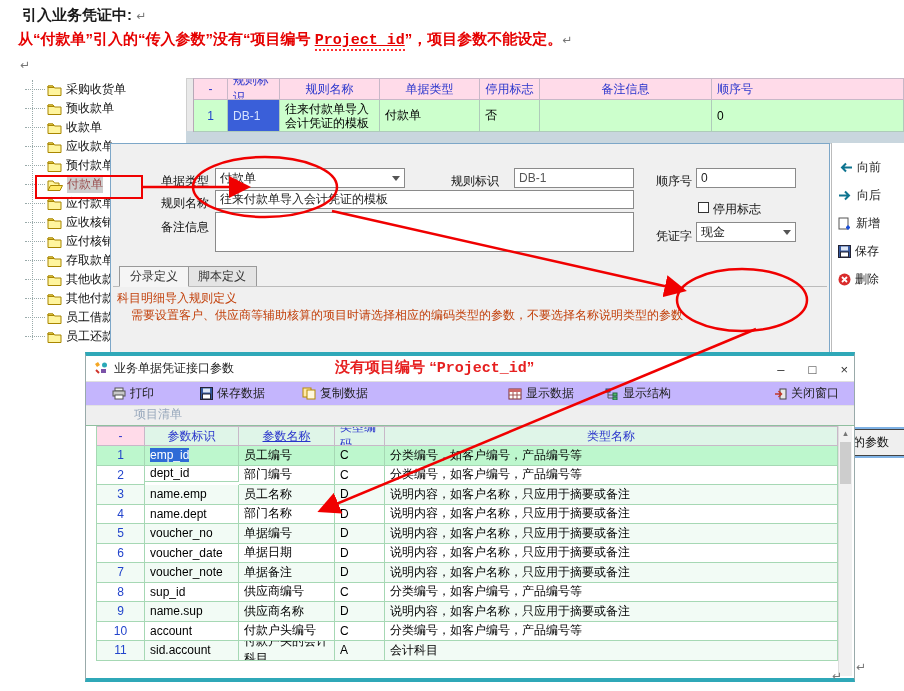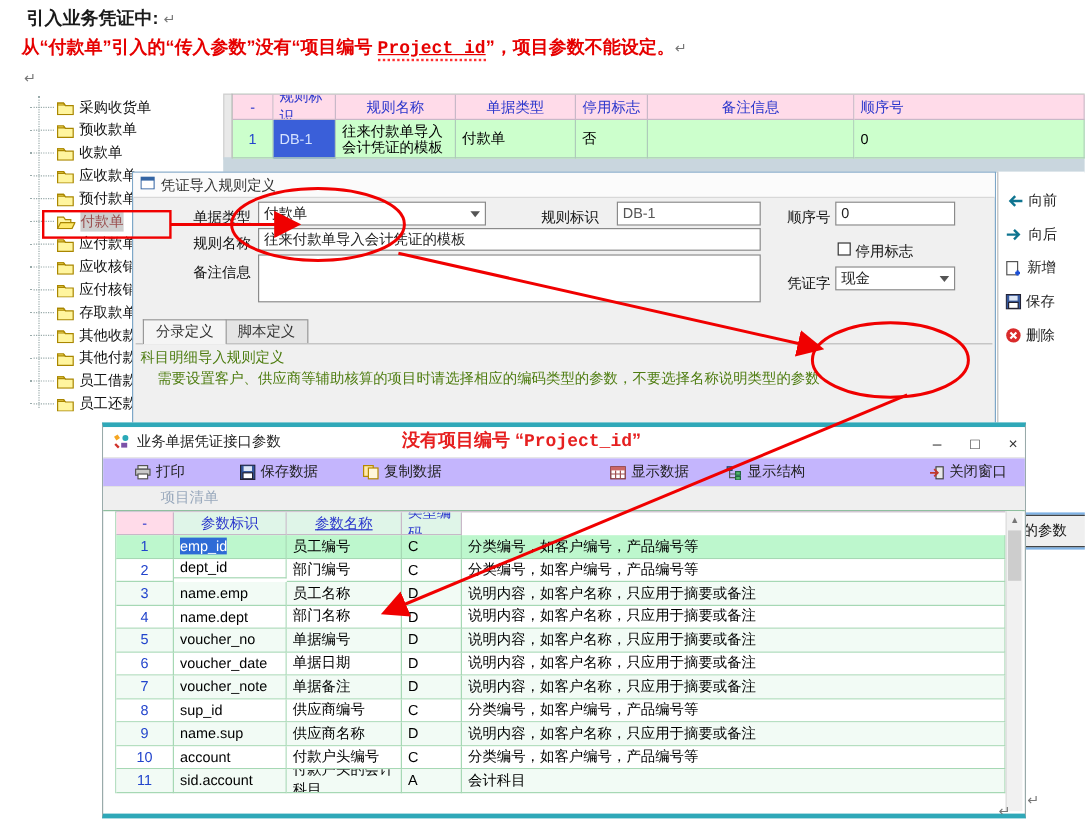--- a/index.html
+++ b/index.html
@@ -56,21 +56,21 @@
   .selectbox { justify-content:space-between; }
   .chev { width:0; height:0; border-left:4px solid transparent; border-right:4px solid transparent;
           border-top:5px solid #555; margin-left:4px; }
   .checkbox { position:absolute; width:11px; height:11px; background:#fff; border:1px solid #333; }
 
   .tab { position:absolute; height:21px; padding:0 10px; display:flex; align-items:center; font-size:12px;
          border:1px solid #999; background:#e4e4e4; color:#333; }
   .tab.active { background:#f5f5f5; border-bottom:1px solid #f5f5f5; z-index:2; }
   .tab-panel { position:absolute; left:2px; top:285px; right:2px; bottom:0; background:#f0f0f0; border-top:1px solid #bbb; }
 
-  .red-note { position:absolute; color:#4d7c0f; font-size:12px; white-space:nowrap; }
+  .red-note { position:absolute; color:#c2410c; font-size:12px; white-space:nowrap; }
   #params-btn { position:absolute; left:699px; top:285px; width:98px; height:27px; background:#efefef;
                 border:1px solid #444; box-shadow:0 0 0 2px #7fb2e5; font-size:12px; color:#111;
                 display:flex; align-items:center; justify-content:center; cursor:pointer; }
 
   #entry-table { position:absolute; left:5px; top:322px; width:709px; background:#ccffcc;
                  border-left:1px solid #aecbba; border-top:1px solid #c8b8c8; }
   #entry-table .t-body .t-cell { background:#ccffcc; }
 
   
   #side-panel { left:831px; top:143px; width:73px; height:214px; background:#fff; border-left:1px solid #bbb; }
@@ -281,27 +281,20 @@
       <div class="t-cell sel-cell" style="flex: 0 0 52px; height: 32px;">DB-1</div>
       <div class="t-cell" style="flex: 0 0 100px; height: 32px; white-space: normal; line-height: 14px;">往来付款单导入会计凭证的模板</div>
       <div class="t-cell" style="flex: 0 0 100px; height: 32px;">付款单</div>
       <div class="t-cell" style="flex: 0 0 60px; height: 32px;">否</div>
       <div class="t-cell" style="flex: 0 0 172px; height: 32px;"></div>
       <div class="t-cell" style="flex: 1 1 auto; height: 32px;">0</div>
     </div>
   </div>
 
 <div class="abs" id="dialog1">
-  <div class="d-titlebar">
-    <span><svg width="12" height="11">
-          <rect x="0.5" y="0.5" width="11" height="10" fill="#fff" stroke="#3465a4"></rect>
-          <rect x="0.5" y="0.5" width="11" height="3" fill="#3465a4"></rect>
-        </svg></span>
-    <span class="d-title">凭证导入规则定义</span>
-  </div>
   <div class="fld-label" style="left:50px;top:29px;">单据类型</div>
   <div class="inputbox selectbox" style="left:104px;top:24px;width:190px;height:20px;">
     <span>付款单</span>
     <span class="chev"></span>
   </div>
   <div class="fld-label" style="left:340px;top:29px;">规则标识</div>
   <div class="inputbox" style="left:403px;top:24px;width:120px;height:20px;color:#555;">
       <span>DB-1</span>
     </div>
   <div class="fld-label" style="left:545px;top:29px;">顺序号</div>
@@ -480,20 +473,21 @@
     </div>
   <div class="w2-tabstrip">
     <span class="w2-tab">项目清单</span>
   </div>
   <div id="param-table">
       <div class="t-row t-head">
         <div class="t-cell pink" style="flex: 0 0 48px; height: 19px;">-</div>
         <div class="t-cell" style="flex: 0 0 94px; height: 19px;">参数标识</div>
         <div class="t-cell" style="flex: 0 0 96px; height: 19px; text-decoration: underline;">参数名称</div>
         <div class="t-cell" style="flex: 0 0 50px; height: 19px;">类型编码</div>
+        <div class="t-cell" style="flex: 1 1 auto; height: 19px;">类型名称</div>
       </div>
       <div class="t-row t-body prow-sel">
         <div class="t-cell num" style="flex: 0 0 48px; height: 19.5px;">1</div>
         <div class="t-cell" style="flex: 0 0 94px; height: 19.5px;">
           <span class="hl">emp_id</span>
         </div>
         <div class="t-cell" style="flex: 0 0 96px; height: 19.5px;">员工编号</div>
         <div class="t-cell" style="flex: 0 0 50px; height: 19.5px;">C</div>
         <div class="t-cell" style="flex: 1 1 auto; height: 19.5px;">分类编号，如客户编号，产品编号等</div>
       </div>

